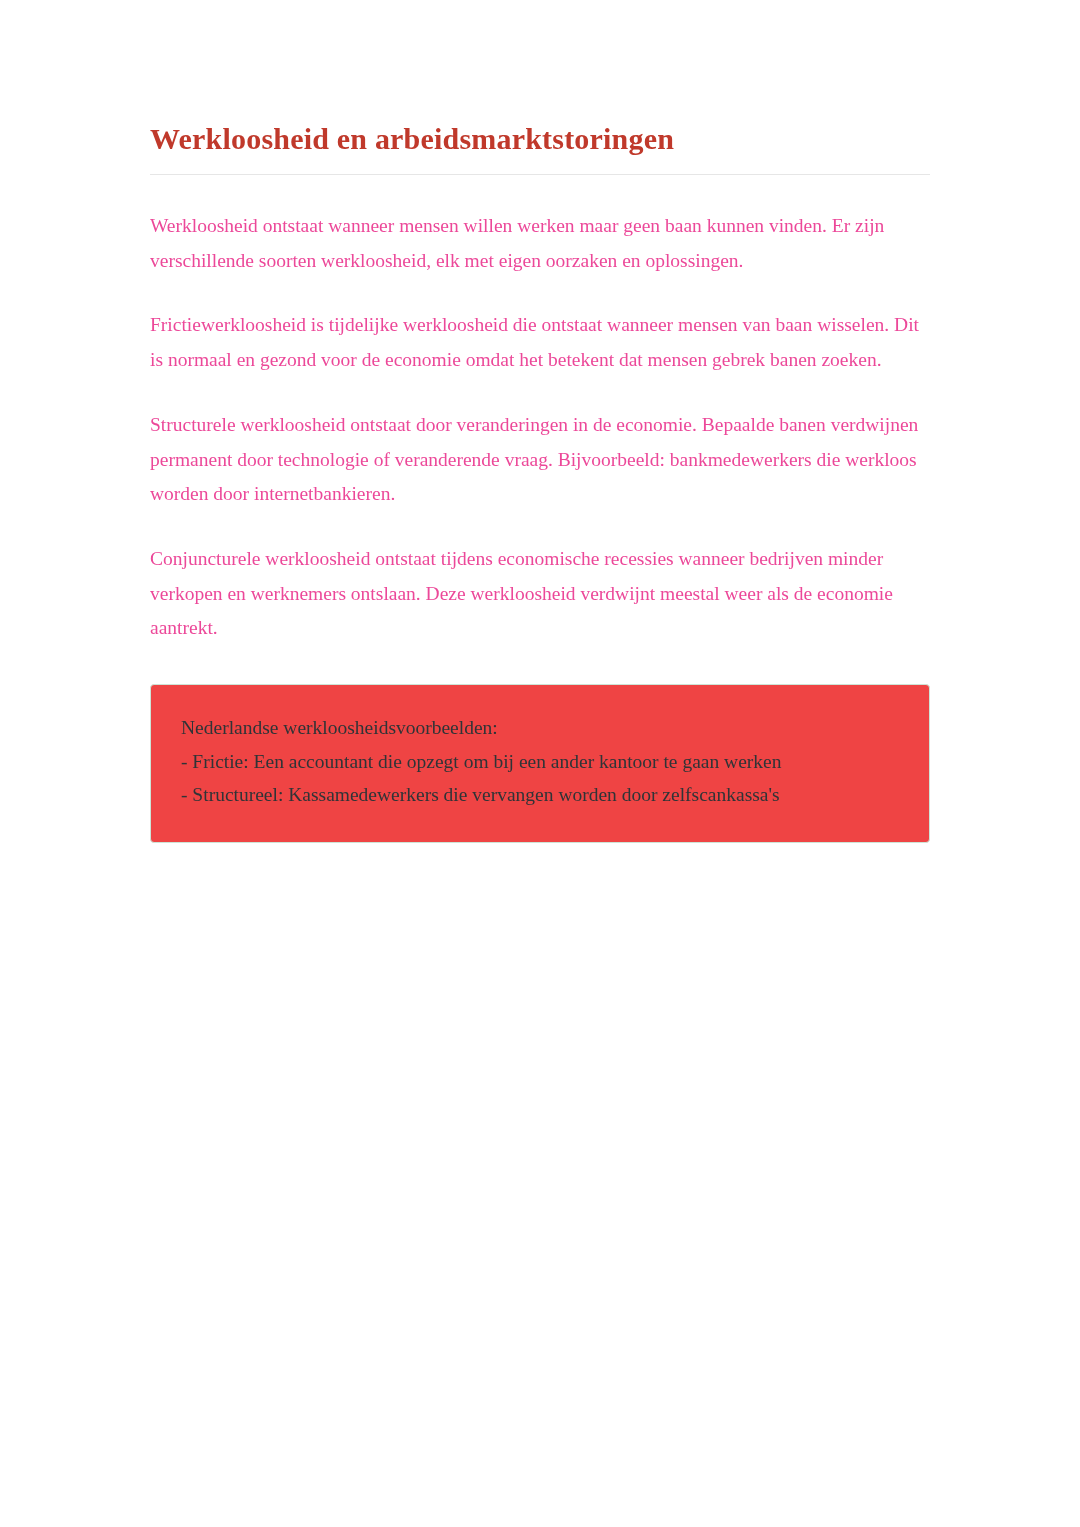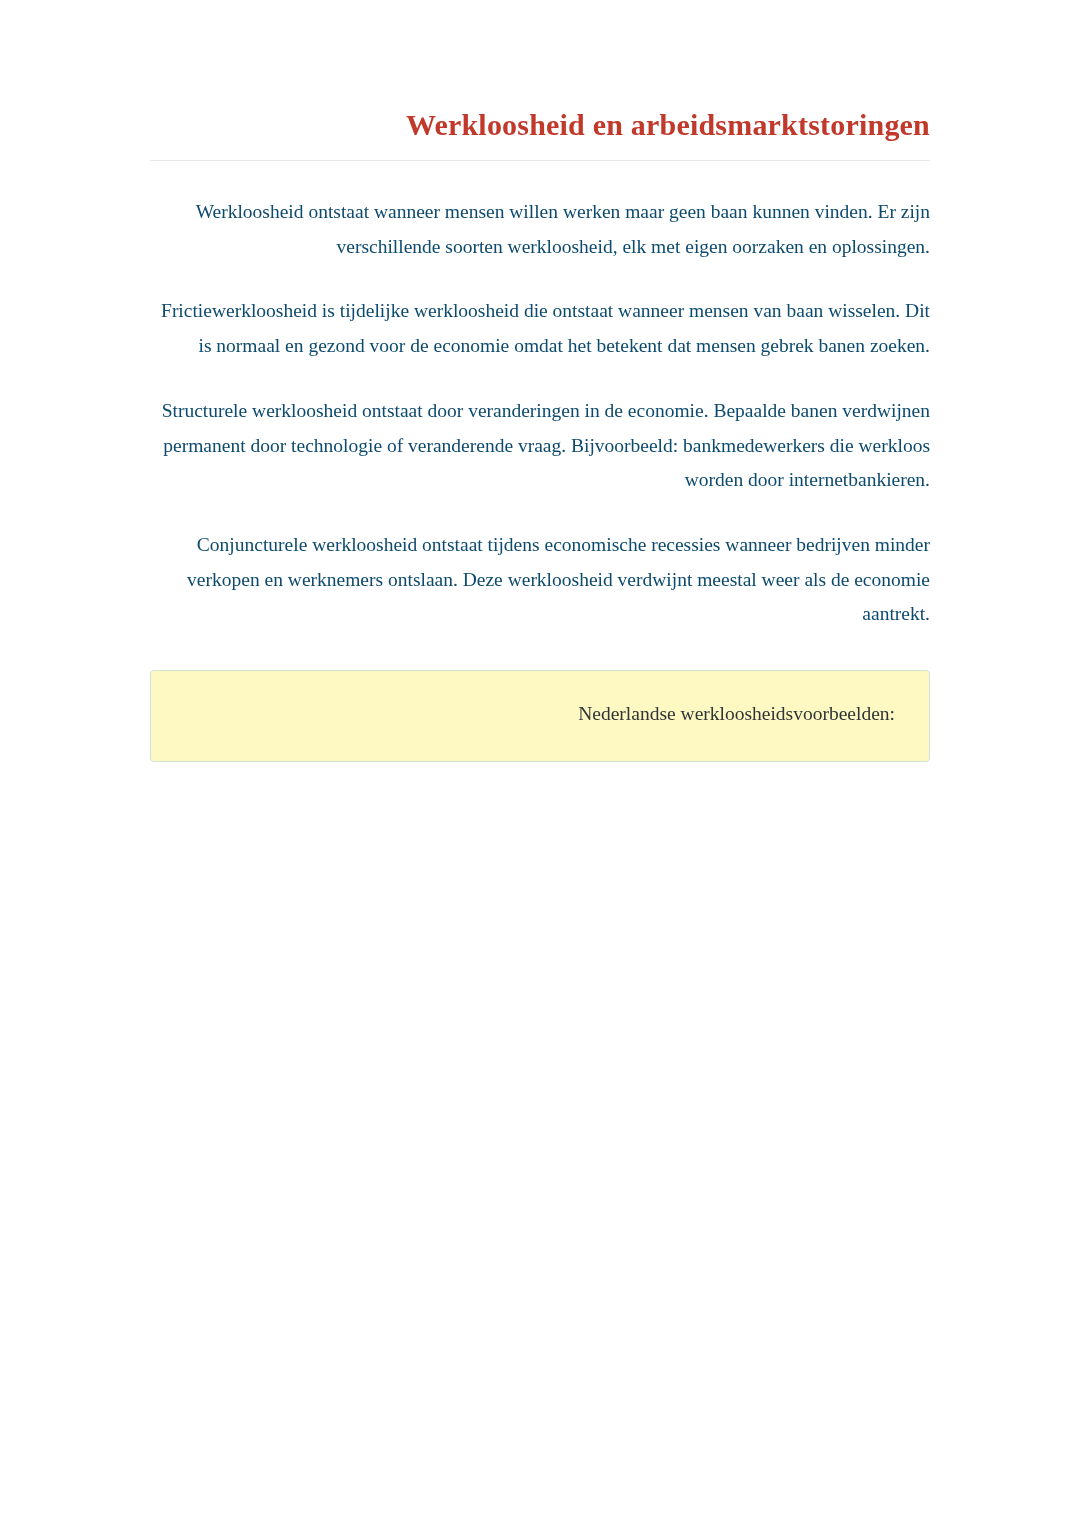--- a/index.html
+++ b/index.html
@@ -11,56 +11,55 @@
     overflow: hidden;
   }
 
   body {
     font-family: "Liberation Serif", "DejaVu Serif", serif;
     color: #2f3437;
   }
 
   .page {
     width: 780px;
-    margin: 0 auto;
+    margin: 14px auto;
     padding-top: 108px;
-    text-align: right;
   }
 
   h1.doc-title {
     font-size: 30px;
     font-weight: bold;
     color: #c0392b;
     letter-spacing: 0.2px;
     margin-bottom: 18px;
   }
 
   .title-rule {
     border: none;
     border-top: 1px solid #e6e6e6;
     margin-bottom: 34px;
   }
 
   p.body-par {
     font-size: 19.5px;
     line-height: 1.78;
     margin-bottom: 30px;
-    color: #0c4a6e;
+    color: #ec4899;
   }
 
   h2.section-heading {
     font-size: 20.5px;
     font-weight: bold;
     color: #c0392b;
     margin-top: 40px;
     margin-bottom: 24px;
   }
 
   .example-box {
-    background: #fef9c3;
+    background: #ef4444;
     border: 1px solid #cde4d6;
     border-radius: 4px;
     padding: 26px 34px 30px 30px;
     margin: 38px 0 42px 0;
   }
 
   .example-box .box-line {
     font-size: 19.5px;
     line-height: 1.72;
     color: #2f3437;
@@ -79,17 +78,19 @@
 
 
   <p class="body-par">Frictiewerkloosheid is tijdelijke werkloosheid die ontstaat wanneer mensen van baan wisselen. Dit is normaal en gezond voor de economie omdat het betekent dat mensen gebrek banen zoeken.</p>
 
   <p class="body-par">Structurele werkloosheid ontstaat door veranderingen in de economie. Bepaalde banen verdwijnen permanent door technologie of veranderende vraag. Bijvoorbeeld: bankmedewerkers die werkloos worden door internetbankieren.</p>
 
   <p class="body-par">Conjuncturele werkloosheid ontstaat tijdens economische recessies wanneer bedrijven minder verkopen en werknemers ontslaan. Deze werkloosheid verdwijnt meestal weer als de economie aantrekt.</p>
 
   <div class="example-box">
     <div class="box-line">Nederlandse werkloosheidsvoorbeelden:</div>
+    <div class="box-line">- Frictie: Een accountant die opzegt om bij een ander kantoor te gaan werken</div>
+    <div class="box-line">- Structureel: Kassamedewerkers die vervangen worden door zelfscankassa's</div>
   </div>
 
 
 
 </div>
 
 </body></html>

